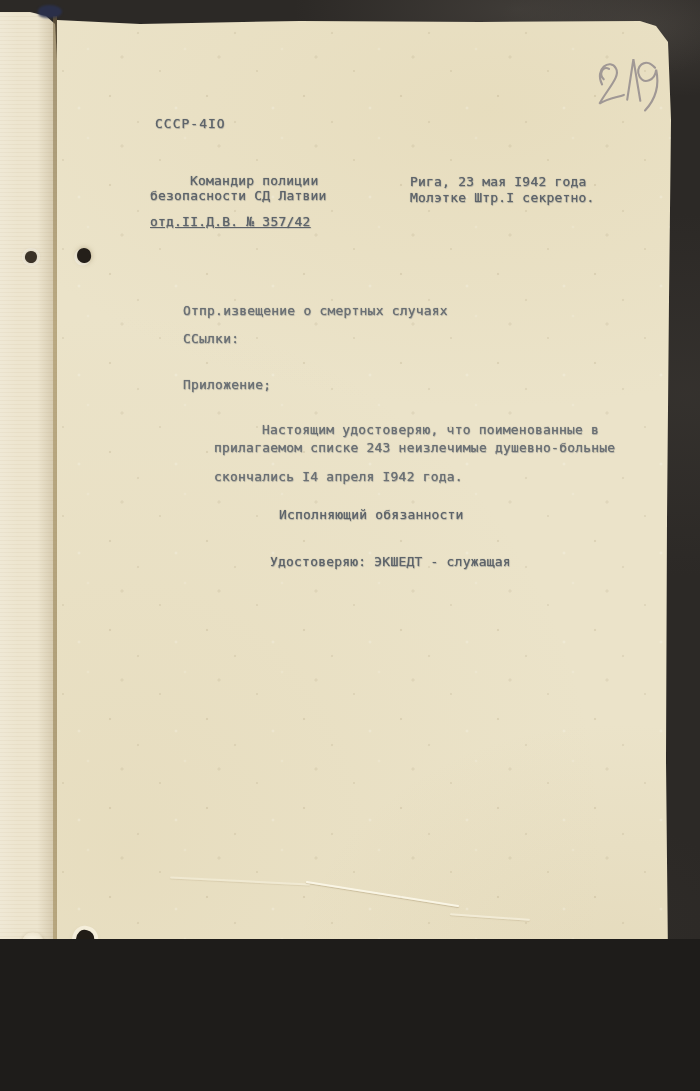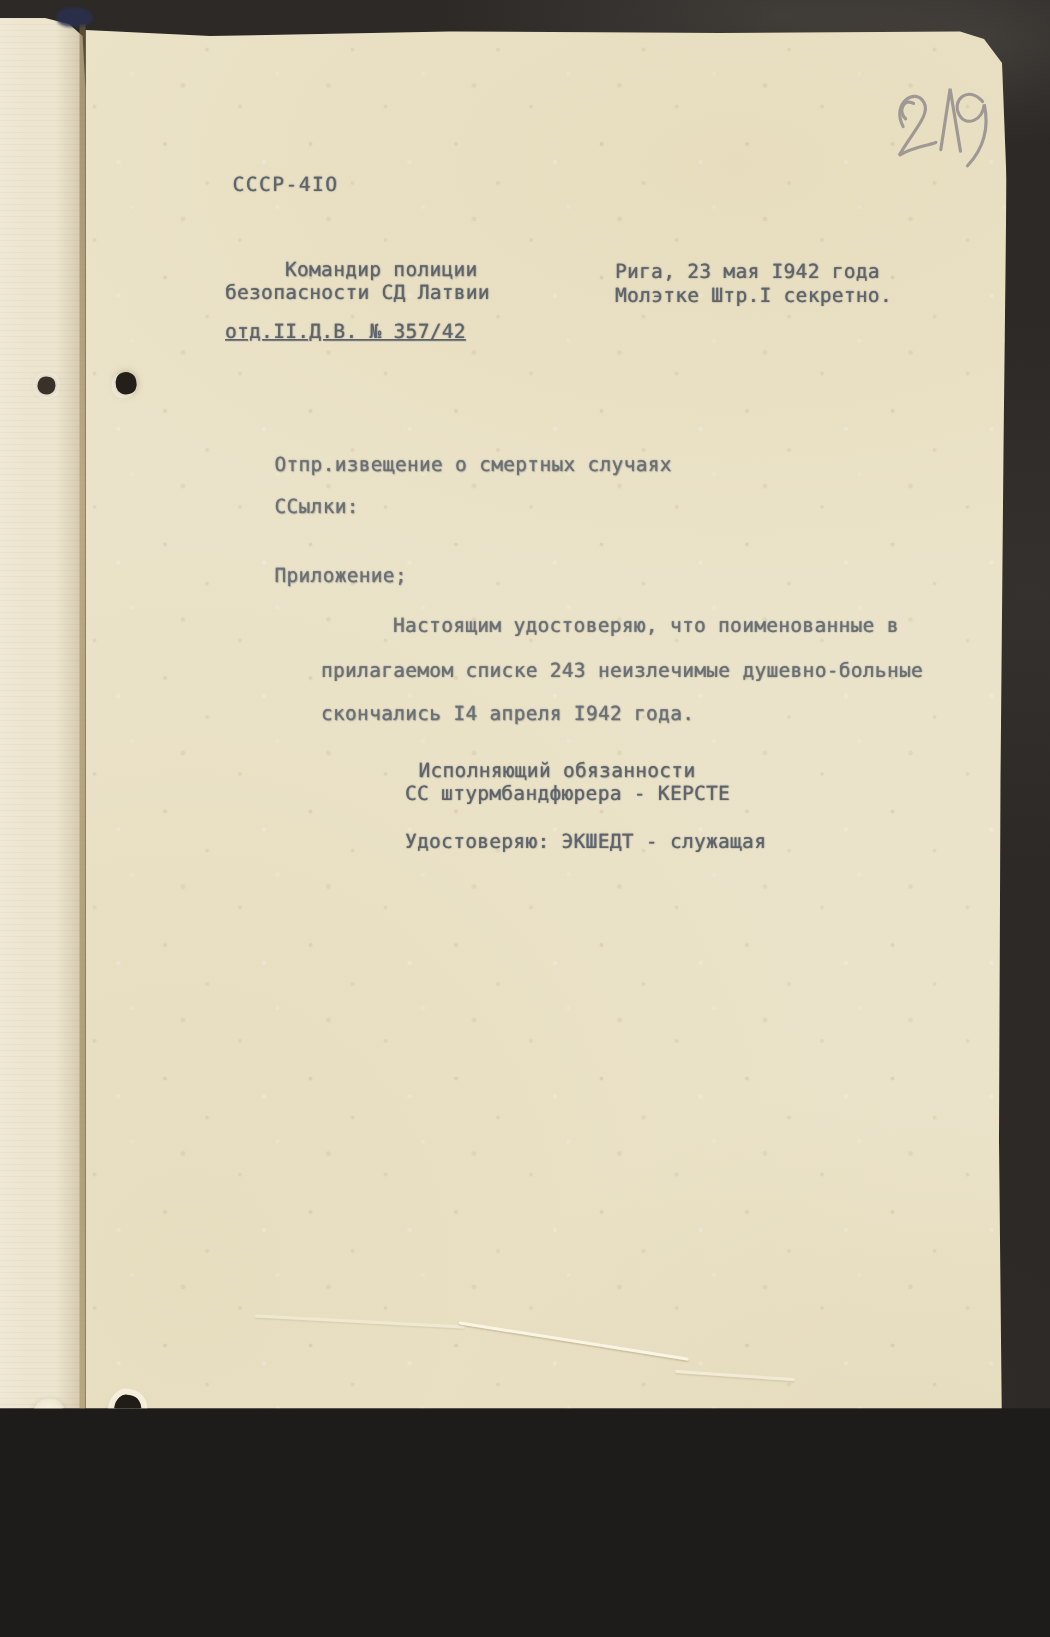--- a/index.html
+++ b/index.html
@@ -122,26 +122,25 @@
   <div class="t dark" style="left:150px;top:214px;text-decoration:underline;">отд.II.Д.В. № 357/42</div>
 
   <div class="t dark" style="left:410px;top:174px;">Рига, 23 мая I942 года</div>
   <div class="t dark" style="left:410px;top:190px;">Молэтке Штр.I секретно.</div>
 
 
   <div class="t" style="left:183px;top:303px;">Отпр.извещение о смертных случаях</div>
   <div class="t" style="left:183px;top:331px;">ССылки:</div>
   <div class="t" style="left:183px;top:377px;">Приложение;</div>
 
-  <div class="t" style="left:262px;top:410px;">Настоящим удостоверяю, что поименованные в</div>
+  <div class="t" style="left:262px;top:422px;">Настоящим удостоверяю, что поименованные в</div>
   <div class="t" style="left:214px;top:440px;">прилагаемом списке 243 неизлечимые душевно-больные</div>
   <div class="t" style="left:214px;top:469px;">скончались I4 апреля I942 года.</div>
 
   <div class="t dark" style="left:262px;top:507px;padding-left:17px;">Исполняющий обязанности</div>
-  <div class="t dark" style="left:270px;top:522px;">СС штурмбандфюрера - КЕРСТЕ</div>
   <div class="t dark" style="left:270px;top:554px;">Удостоверяю: ЭКШЕДТ - служащая</div>
 
   <div class="handwritten">
     <span class="hw-label">219</span>
     <svg width="85" height="75" viewBox="0 0 85 75">
       <g fill="none" stroke="#8e868a" stroke-width="2.1" stroke-linecap="round" opacity="0.8">
         <path d="M 22,38 C 15,22 32,12 37,23 C 41,31 28,42 18,57 C 27,52 36,52 43,50"></path>
         <path d="M 24,33 C 19,27 24,19 30,23"></path>
         <path d="M 46,55 L 55,15 L 59,57"></path>
         <path d="M 76,25 C 67,13 55,23 60,33 C 64,41 75,38 77,27 C 79,41 76,55 63,67"></path>

